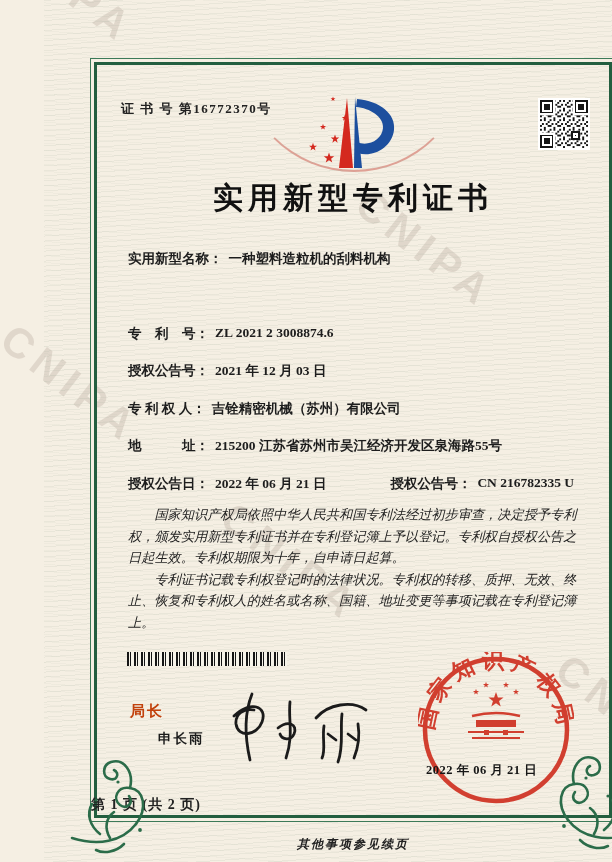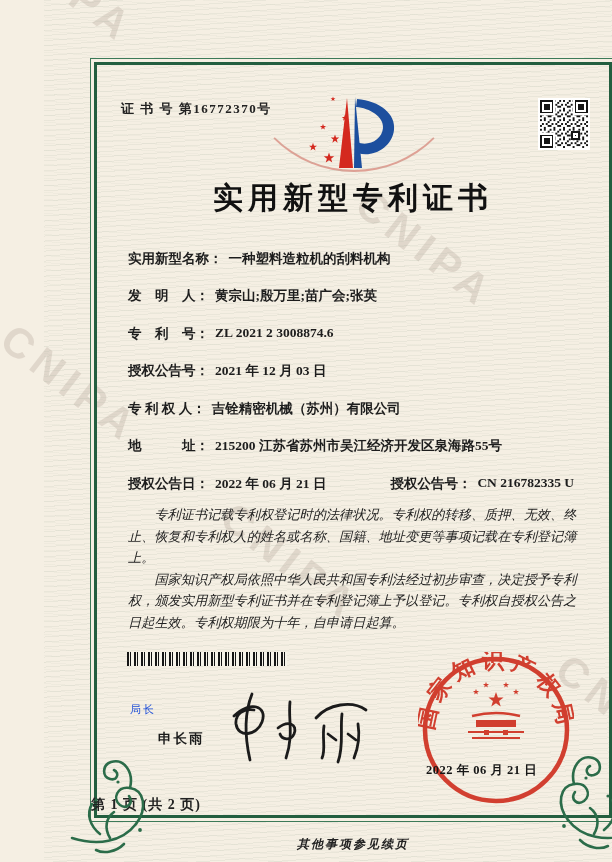--- a/index.html
+++ b/index.html
@@ -48,21 +48,21 @@
   .row .grp2{margin-left:64px;display:flex;}
   .r0{top:250px}.r1{top:287px}.r2{top:325px}.r3{top:362px}
   .r4{top:400px}.r5{top:437px}.r6{top:475px}
   .paras{left:84px;top:504px;width:458px;font-size:13.2px;line-height:21.6px;
     font-style:italic;color:#222;font-weight:500;}
   .paras p{margin:0;text-indent:2em;}
   .barcode{left:83px;top:652px;width:160px;height:14px;
     background:repeating-linear-gradient(90deg,
       #161616 0 2px,#f7f4ea 2px 3px,#161616 3px 4px,#f7f4ea 4px 7px,
       #161616 7px 9px,#f7f4ea 9px 10px,#161616 10px 11px,#f7f4ea 11px 14px);}
-  .officer-title{left:86px;top:702px;font-size:11px;font-weight:400;color:#1d4ed8;letter-spacing:2px;}
+  .officer-title{left:86px;top:702px;font-size:15px;font-weight:700;color:#c2410c;letter-spacing:2px;}
   .officer-name{left:86px;top:730px;font-size:13.5px;font-weight:700;color:#1b1b1b;letter-spacing:2px;padding-left:28px;}
   .signature{left:180px;top:684px;width:155px;height:92px;z-index:4;}
   .seal{left:374px;top:652px;width:156px;height:156px;z-index:5;}
   .seal-date{left:382px;top:762px;width:150px;z-index:6;font-size:12.5px;
     font-weight:700;color:#161616;letter-spacing:.5px;}
   .page-indicator{left:47px;width:524px;top:796px;text-align:left;
     font-size:14px;color:#222;letter-spacing:1px;font-weight:600;}
   .foot-note{left:47px;width:524px;top:836px;text-align:center;
     font-size:12px;color:#222;letter-spacing:2px;font-style:italic;font-weight:600;}
   .flourish{z-index:4;}
@@ -137,24 +137,20 @@
     <path d="M55,5 L62,76 L54,76 Z" fill="#1d4f9e"></path>
     <path d="M57,7 C80,9 96,22 94,38 C92,56 72,66 58,61 L57,50 C68,55 82,48 83,36 C84,25 70,16 56,15 Z" fill="#1d4f9e"></path>
   </svg>
 
   <div class="abs title">实用新型专利证书</div>
 
   <div class="abs row r0">
     <span class="lbl">实用新型名称：</span>
     <span class="val">一种塑料造粒机的刮料机构</span>
   </div>
-  <div class="abs row r1">
-    <span class="lbl">发　明　人：</span>
-    <span class="val">黄宗山;殷万里;苗广会;张英</span>
-  </div>
   <div class="abs row r2">
     <span class="lbl">专　利　号：</span>
     <span class="val">ZL 2021 2 3008874.6</span>
   </div>
   <div class="abs row r3">
     <span class="lbl">授权公告号：</span>
     <span class="val">2021 年 12 月 03 日</span>
   </div>
   <div class="abs row r4">
     <span class="lbl">专 利 权 人：</span>
@@ -167,22 +163,22 @@
   <div class="abs row r6">
     <span class="lbl">授权公告日：</span>
     <span class="val">2022 年 06 月 21 日</span>
     <span class="grp2">
       <span class="lbl">授权公告号：</span>
       <span class="val">CN 216782335 U</span>
     </span>
   </div>
 
   <div class="abs paras">
+    <p>国家知识产权局依照中华人民共和国专利法经过初步审查，决定授予专利权，颁发实用新型专利证书并在专利登记簿上予以登记。专利权自授权公告之日起生效。专利权期限为十年，自申请日起算。</p>
     <p>专利证书记载专利权登记时的法律状况。专利权的转移、质押、无效、终止、恢复和专利权人的姓名或名称、国籍、地址变更等事项记载在专利登记簿上。</p>
-    <p>国家知识产权局依照中华人民共和国专利法经过初步审查，决定授予专利权，颁发实用新型专利证书并在专利登记簿上予以登记。专利权自授权公告之日起生效。专利权期限为十年，自申请日起算。</p>
   </div>
 
   <div class="abs barcode"></div>
 
   <div class="abs officer-title">局长</div>
   <div class="abs officer-name">申长雨</div>
 
   <svg class="abs signature" viewBox="0 0 155 92">
     <g fill="none" stroke="#1b1b1b" stroke-width="2.8" stroke-linecap="round">
       <path d="M28,10 C20,30 21,54 26,76"></path>

